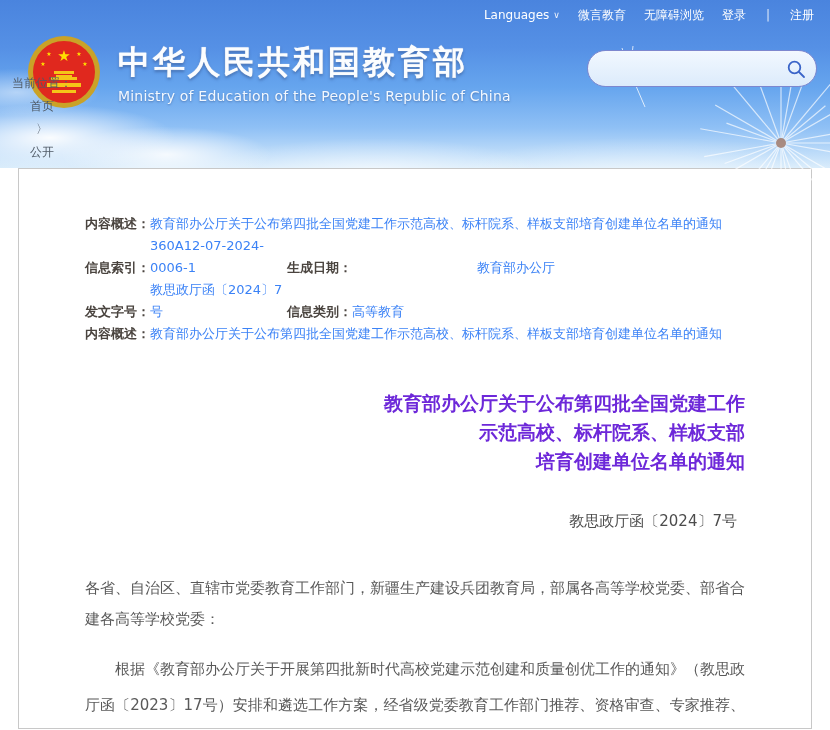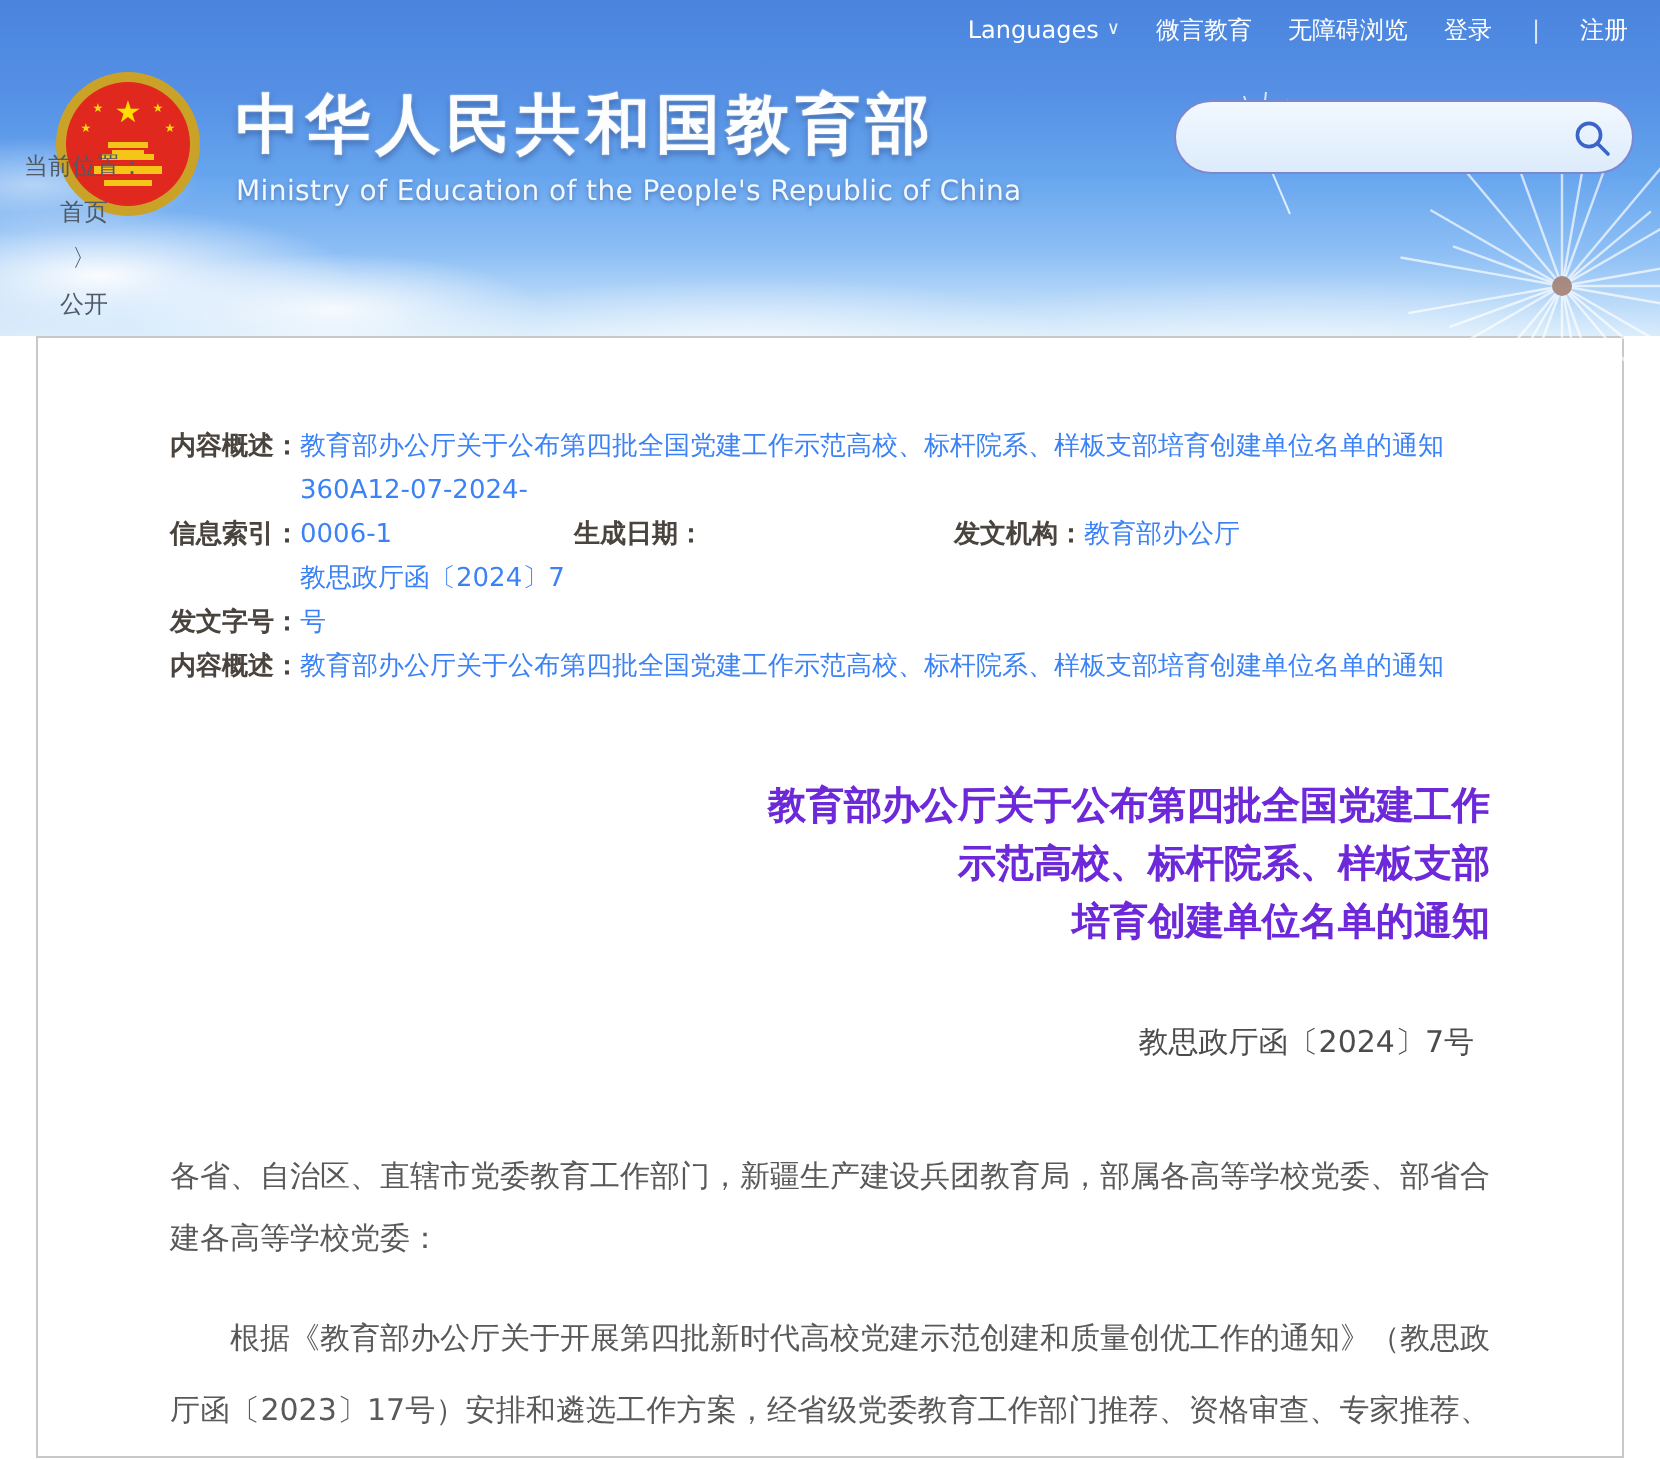--- a/index.html
+++ b/index.html
@@ -177,28 +177,31 @@
     </div>
     <div class="meta-row">
       <span class="pair w1">
         <span class="lab">信息索引：</span>
         <span class="val">360A12-07-2024-0006-1</span>
       </span>
       <span class="pair w2">
         <span class="lab">生成日期：</span>
       </span>
       <span class="pair grow">
-        <span class="lab">发文机构：</span>
         <span class="val">教育部办公厅</span>
       </span>
     </div>
     <div class="meta-row">
       <span class="pair w1">
         <span class="lab">发文字号：</span>
         <span class="val">教思政厅函〔2024〕7号</span>
+      </span>
+      <span class="pair grow">
+        <span class="lab">信息类别：</span>
+        <span class="val">高等教育</span>
       </span>
     </div>
     <div class="meta-row">
       <span class="lab">内容概述：</span>
       <span class="val grow">教育部办公厅关于公布第四批全国党建工作示范高校、标杆院系、样板支部培育创建单位名单的通知</span>
     </div>
   </div>
 
   <div class="doc-title">
     <div>教育部办公厅关于公布第四批全国党建工作</div>

